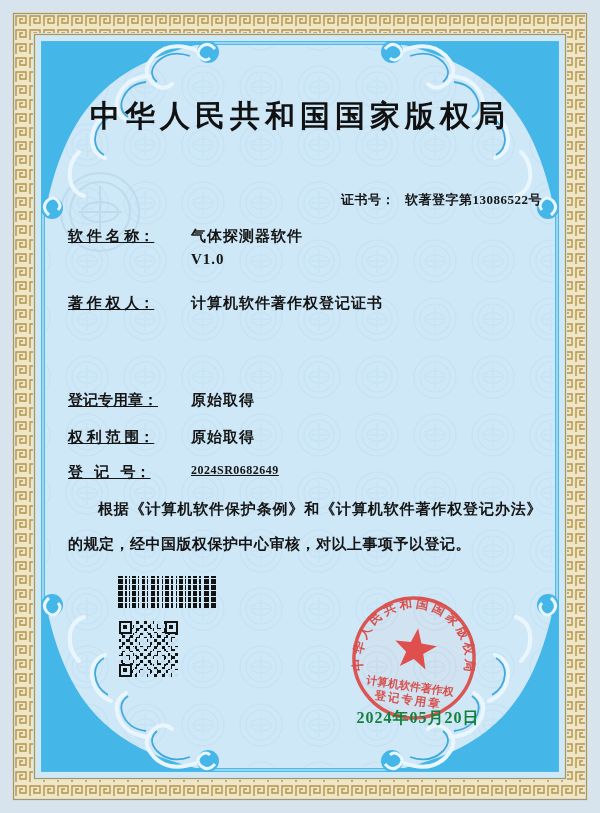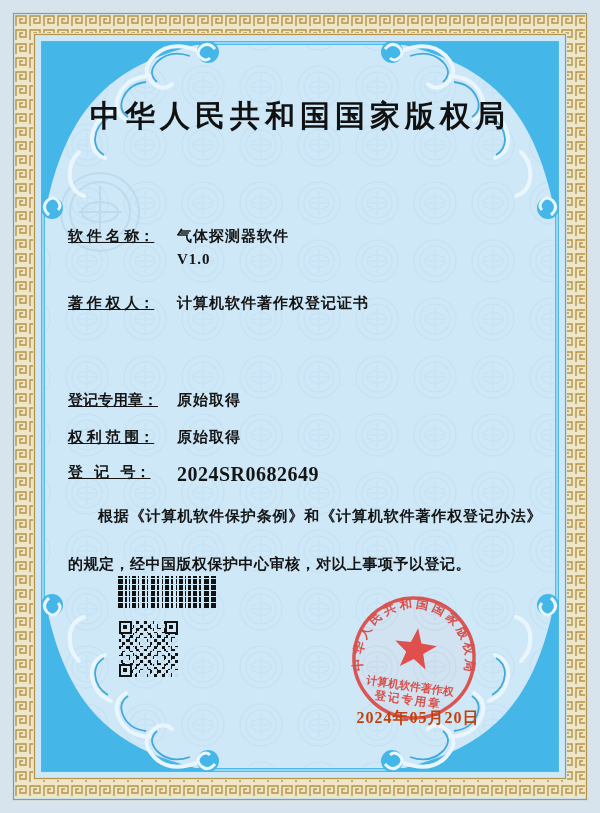--- a/index.html
+++ b/index.html
@@ -17,27 +17,27 @@
     font-weight:bold;font-size:30px;letter-spacing:5px;color:#111;}
   .title1{top:96px;}
   .title2{top:141px;}
 
   .cert-no{position:absolute;top:191px;right:58px;font-size:13px;font-weight:bold;
     letter-spacing:0.5px;}
   .cert-no .lbl{margin-right:10px;}
 
   .row{position:absolute;left:0;width:600px;font-weight:bold;font-size:15px;}
   .row .lbl{position:absolute;left:68px;white-space:pre;text-decoration:underline;}
-  .row .val{position:absolute;left:177px;white-space:pre;letter-spacing:1px;}
+  .row .val{position:absolute;left:191px;white-space:pre;letter-spacing:1px;}
   .r1{top:227px;} .r1b{top:251px;} .r2{top:294px;}
   .r3{top:391px;} .r4{top:428px;} .r5{top:463px;}
-  .r5 .val{font-size:20px;letter-spacing:0.5px;}
+  .r5 .val{font-size:12px;letter-spacing:0.5px;text-decoration:underline;}
 
   .statement{position:absolute;left:68px;top:492px;width:474px;
-    font-size:15px;font-weight:bold;line-height:48px;
+    font-size:15px;font-weight:bold;line-height:35px;
     text-indent:2em;text-align:justify;letter-spacing:0.5px;}
 
   .barcode{position:absolute;left:118px;top:576px;width:98px;height:32px;
     background-image:
       repeating-linear-gradient(0deg, transparent 0 5px, #cfe8f7 5px 6px),
       linear-gradient(90deg,
         #131313 0 5px, transparent 5px 7px, #131313 7px 9px, transparent 9px 11px,
         #131313 11px 12px, transparent 12px 14px, #131313 14px 18px, transparent 18px 20px,
         #131313 20px 21px, transparent 21px 24px, #131313 24px 27px, transparent 27px 29px,
         #131313 29px 30px, transparent 30px 33px, #131313 33px 37px, transparent 37px 39px,
@@ -58,21 +58,21 @@
   }
   .finder{position:absolute;width:13px;height:13px;border:2.5px solid #131313;
     background:#cfe8f7;box-sizing:border-box;}
   .finder i{position:absolute;left:2px;top:2px;width:4px;height:4px;background:#131313;}
   .f-tl{left:0;top:0;} .f-tr{right:0;top:0;} .f-bl{left:0;bottom:0;}
 
   .seal{position:absolute;left:348px;top:592px;width:132px;height:132px;
     transform:rotate(8deg);opacity:0.92;}
 
   .date{position:absolute;left:348px;top:708px;width:140px;text-align:center;
-    font-size:16px;font-weight:bold;letter-spacing:1px;color:#c2410c;}
+    font-size:16px;font-weight:bold;letter-spacing:1px;color:#15803d;}
 </style>
 </head>
 <body>
 
 <div class="page">
 
   <svg class="frame-layer" width="600" height="813" viewBox="0 0 600 813">
     <defs>
       <pattern id="meander" width="14" height="14" patternUnits="userSpaceOnUse">
         <rect width="14" height="14" fill="#efe6c8"></rect>
@@ -126,20 +126,23 @@
 
     <use href="#corner"></use>
     <use href="#corner" transform="translate(600,0) scale(-1,1)"></use>
     <use href="#corner" transform="translate(0,813) scale(1,-1)"></use>
     <use href="#corner" transform="translate(600,813) scale(-1,-1)"></use>
   </svg>
 
   <div class="content">
     <div class="title title1">中华人民共和国国家版权局</div>
 
+    <div class="cert-no">
+      <span class="lbl">证书号：</span><span>软著登字第13086522号</span>
+    </div>
 
     <div class="row r1">
       <span class="lbl">软 件 名 称：</span>
       <span class="val">气体探测器软件</span>
     </div>
     <div class="row r1b">
       <span class="val">V1.0</span>
     </div>
     <div class="row r2">
       <span class="lbl">著 作 权 人：</span>

